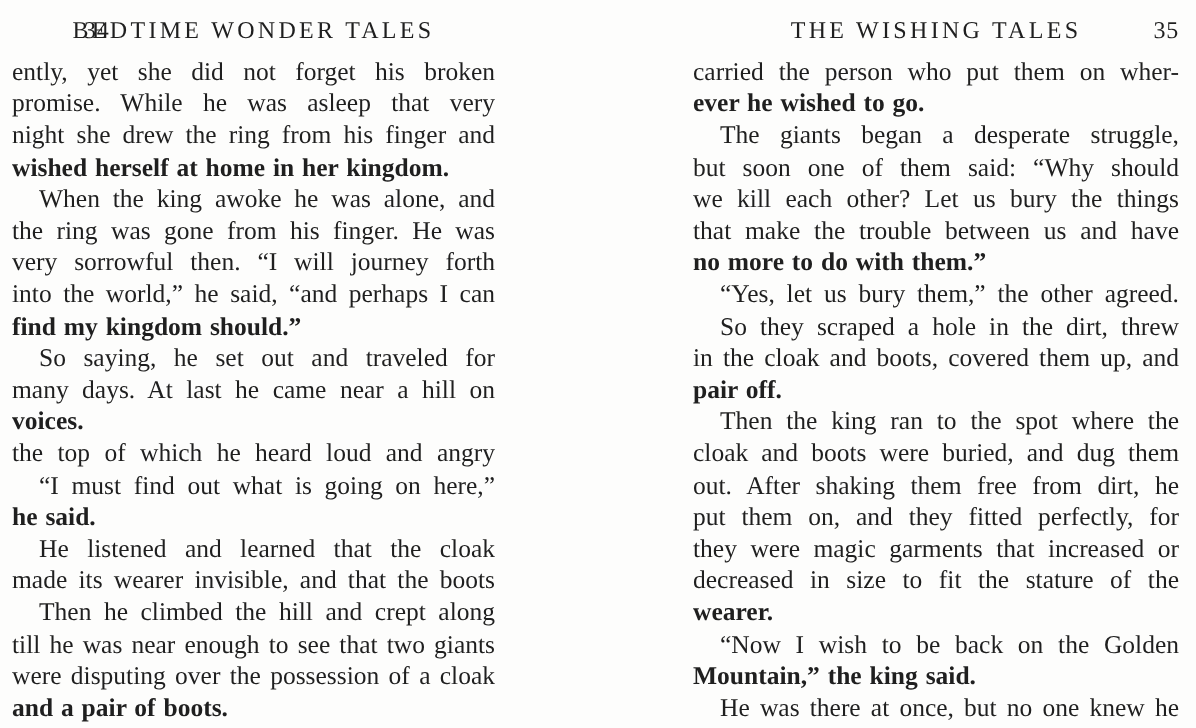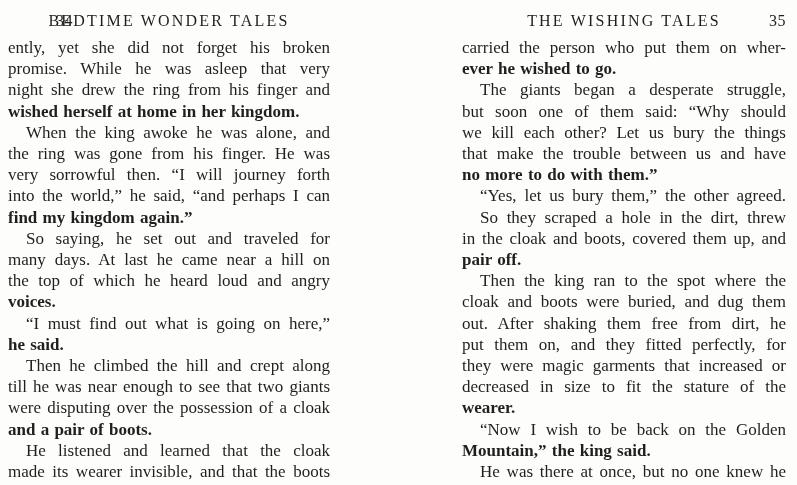--- a/index.html
+++ b/index.html
@@ -68,41 +68,41 @@
           <div class="line">ently, yet she did not forget his broken</div>
           <div class="line">promise. While he was asleep that very</div>
           <div class="line">night she drew the ring from his finger and</div>
           <div class="line last">wished herself at home in her kingdom.</div>
         </div>
         <div class="paragraph indent">
           <div class="line">When the king awoke he was alone, and</div>
           <div class="line">the ring was gone from his finger. He was</div>
           <div class="line">very sorrowful then. “I will journey forth</div>
           <div class="line">into the world,” he said, “and perhaps I can</div>
-          <div class="line last">find my kingdom again.”</div>
+          <div class="line last">find my kingdom should.”</div>
         </div>
         <div class="paragraph indent">
           <div class="line">So saying, he set out and traveled for</div>
           <div class="line">many days. At last he came near a hill on</div>
+          <div class="line last">voices.</div>
           <div class="line">the top of which he heard loud and angry</div>
-          <div class="line last">voices.</div>
         </div>
         <div class="paragraph indent">
           <div class="line">“I must find out what is going on here,”</div>
           <div class="line last">he said.</div>
         </div>
         <div class="paragraph indent">
+          <div class="line">He listened and learned that the cloak</div>
+          <div class="line">made its wearer invisible, and that the boots</div>
+        </div>
+        <div class="paragraph indent">
           <div class="line">Then he climbed the hill and crept along</div>
           <div class="line">till he was near enough to see that two giants</div>
           <div class="line">were disputing over the possession of a cloak</div>
           <div class="line last">and a pair of boots.</div>
-        </div>
-        <div class="paragraph indent">
-          <div class="line">He listened and learned that the cloak</div>
-          <div class="line">made its wearer invisible, and that the boots</div>
         </div>
       </div>
   </section>
 
   <section class="page page-right">
     <header class="running-head">
       <span class="head-title">THE WISHING TALES</span>
       <span class="folio folio-right">35</span>
     </header>
     <div class="page-body">

